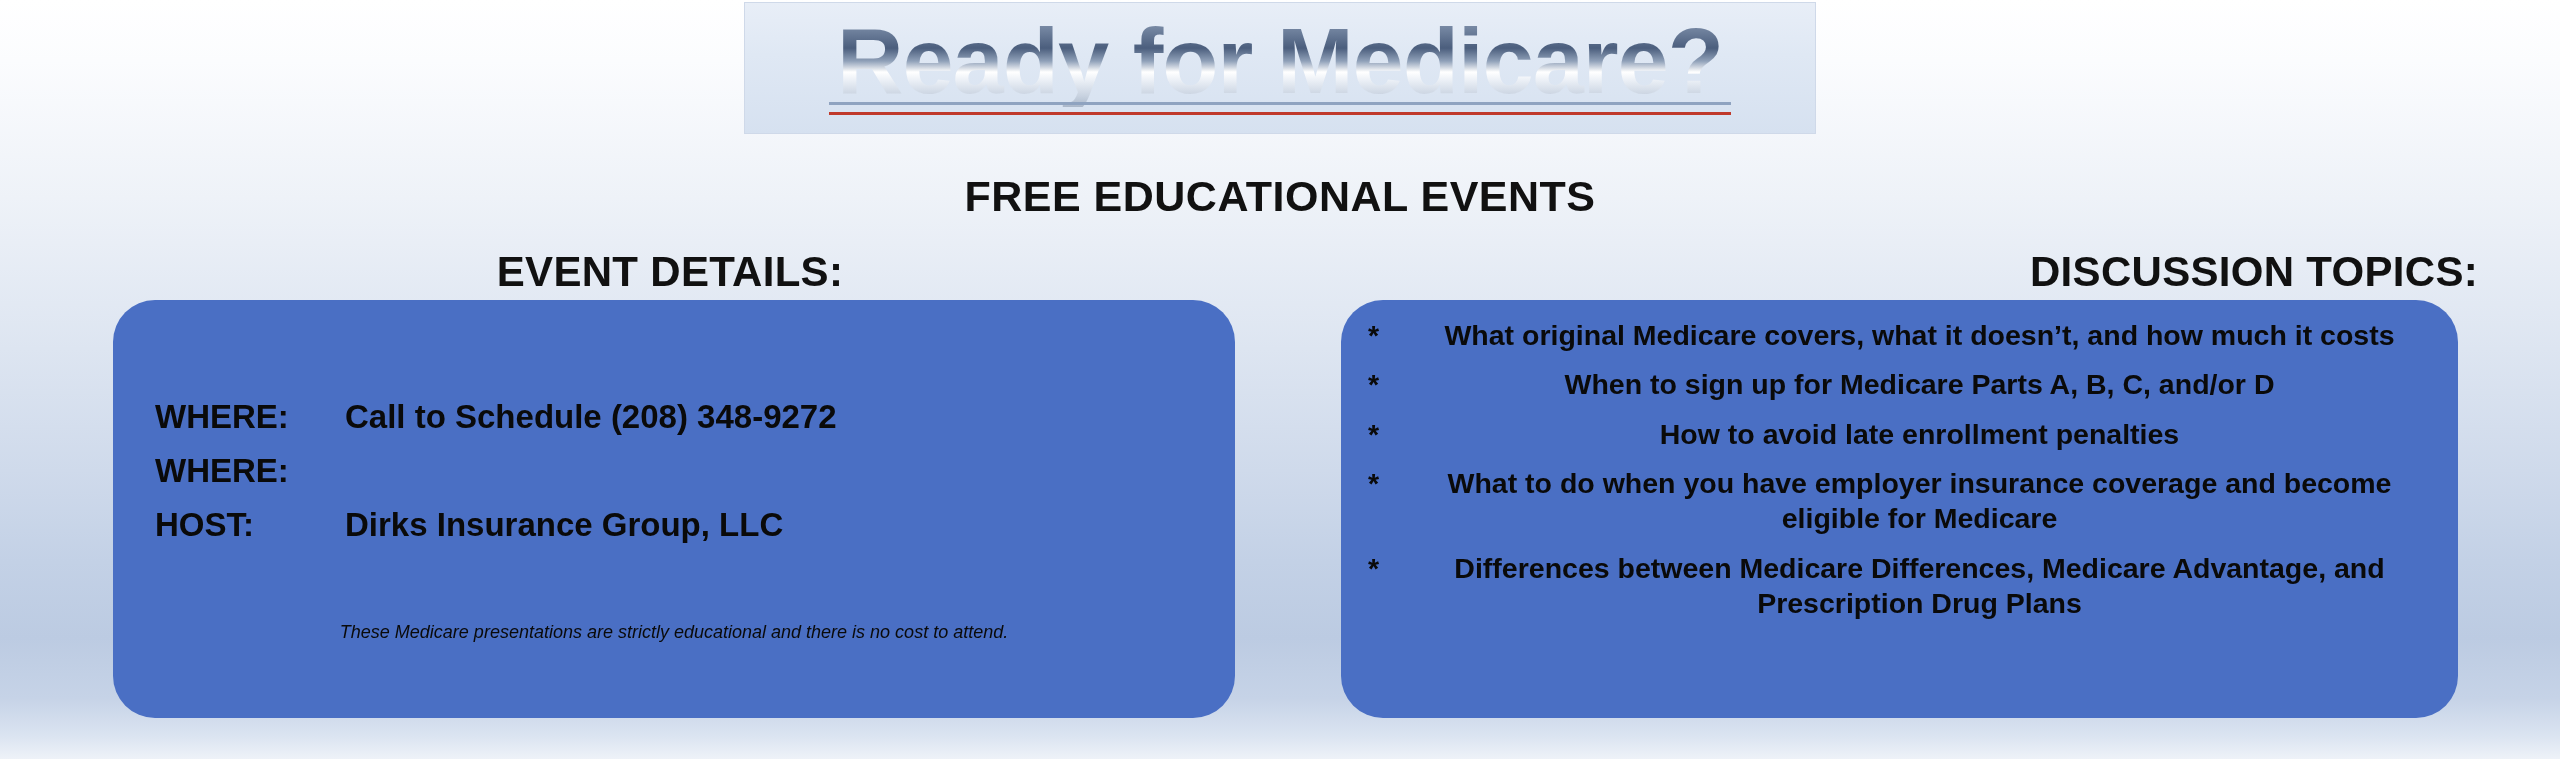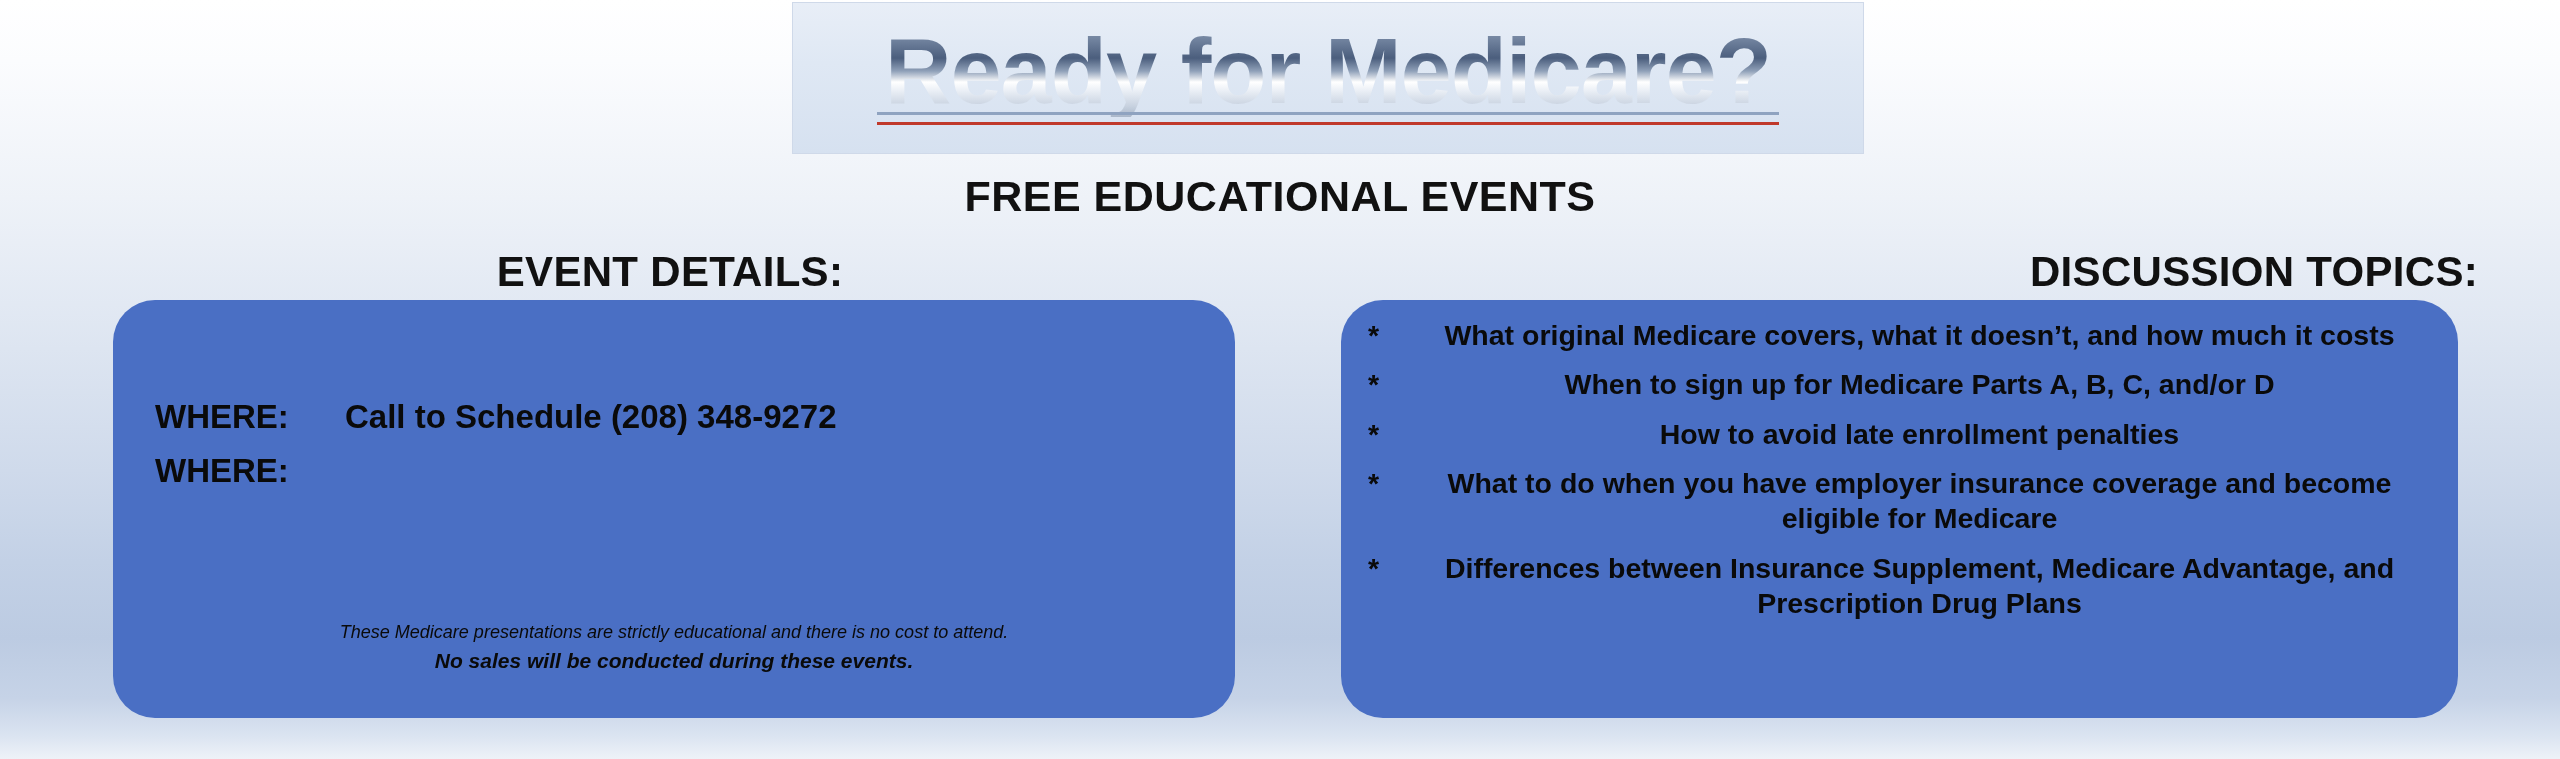--- a/index.html
+++ b/index.html
@@ -29,28 +29,27 @@
         #eef2f8 100%);
     box-sizing: border-box;
   }
 
   
   .title-wrap {
     position: absolute;
     left: 744px;
     top: 2px;
     width: 1072px;
-    height: 152px;
+    height: 132px;
     background: linear-gradient(to bottom, #e8eef7 0%, #dfe8f4 40%, #d6e1f0 100%);
     border: 1px solid #cfd9e9;
     box-sizing: border-box;
     display: flex;
     align-items: center;
     justify-content: center;
-    margin-left: 48px;
   }
   .title-inner {
     position: relative;
     padding: 0 18px 14px 18px;
   }
   .title-text {
     font-family: "Liberation Sans", sans-serif;
     font-weight: bold;
     font-size: 92px;
     line-height: 1;
@@ -229,25 +228,28 @@
   <div class="panel panel-right"></div>
 
   <div class="details">
     <div class="detail-row">
       <div class="detail-label">WHERE:</div>
       <div class="detail-value">Call to Schedule (208) 348-9272</div>
     </div>
     <div class="detail-row">
       <div class="detail-label">WHERE:</div>
     </div>
+    <div class="detail-row">
+      <div class="detail-label">HOST:</div>
+      <div class="detail-value">Dirks Insurance Group, LLC</div>
+    </div>
   </div>
 
   <div class="note">
     <div class="note-line1">These Medicare presentations are strictly educational and there is no cost to attend.</div>
-    <div class="note-line2">No sales will be conducted during these events.</div>
   </div>
 
   <div class="topics">
     <div class="topic">
       <div class="topic-bullet">*</div>
       <div class="topic-text">What original Medicare covers, what it doesn’t, and how much it costs</div>
     </div>
     <div class="topic">
       <div class="topic-bullet">*</div>
       <div class="topic-text">When to sign up for Medicare Parts A, B, C, and/or D</div>
@@ -255,17 +257,17 @@
     <div class="topic">
       <div class="topic-bullet">*</div>
       <div class="topic-text">How to avoid late enrollment penalties</div>
     </div>
     <div class="topic">
       <div class="topic-bullet">*</div>
       <div class="topic-text">What to do when you have employer insurance coverage and become eligible for Medicare</div>
     </div>
     <div class="topic">
       <div class="topic-bullet">*</div>
-      <div class="topic-text">Differences between Insurance Supplement, Medicare Advantage, and Prescription Drug Plans</div>
+      <div class="topic-text">Differences between Medicare Differences, Medicare Advantage, and Prescription Drug Plans</div>
     </div>
   </div>
 
 </div>
 
 </body></html>

